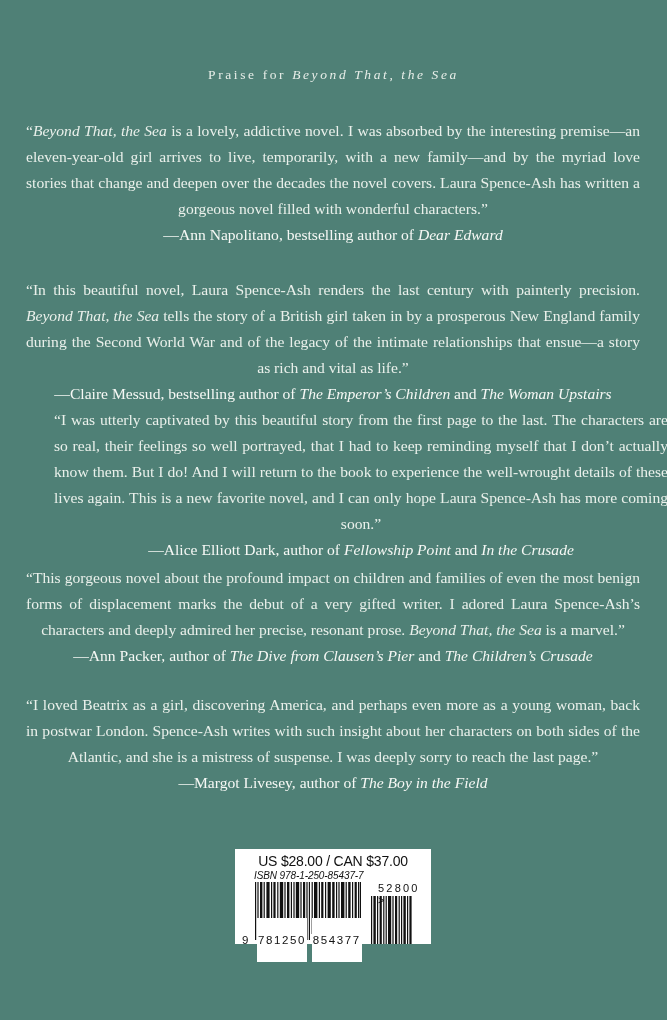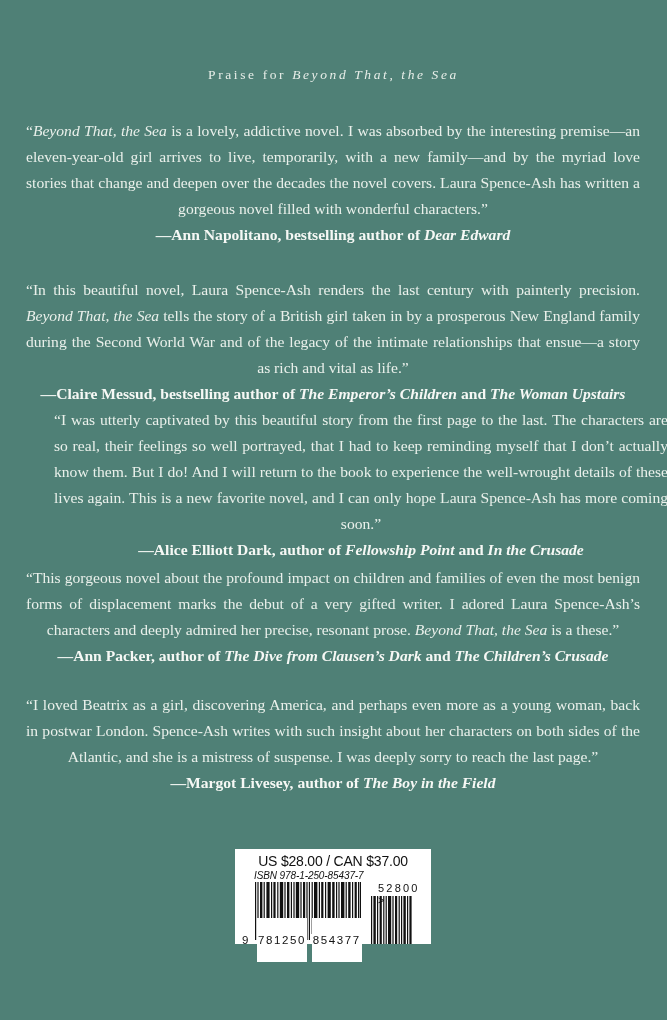--- a/index.html
+++ b/index.html
@@ -42,21 +42,21 @@
       line-height: 26px;
       text-align: justify;
       text-align-last: center;
       color: #eaf0eb;
       margin: 0;
     }
     .quote-body .it { font-style: italic; }
     .attribution {
       font-size: 15.6px;
       line-height: 26px;
-      font-weight: bold;
+      font-weight: normal;
       text-align: center;
       color: #f6f8f5;
       margin: 0;
     }
     .attribution .it { font-style: italic; }
     #q1 { top: 118px; }
     #q2 { top: 277px; }
     #q3 { top: 407px; margin-left: 28px; }
     #q4 { top: 565px; }
     #q5 { top: 692px; }
@@ -141,22 +141,22 @@
     <p class="quote-body"><span>“In this beautiful novel, Laura Spence-Ash renders the last century with painterly precision. </span><span class="it">Beyond That, the Sea</span><span> tells the story of a British girl taken in by a prosperous New England family during the Second World War and of the legacy of the intimate relationships that ensue—a story as rich and vital as life.”</span></p>
     <p class="attribution"><span>—Claire Messud, bestselling author of </span><span class="it">The Emperor’s Children</span><span> and </span><span class="it">The Woman Upstairs</span></p>
   </div>
 
   <div class="quote" id="q3">
     <p class="quote-body">“I was utterly captivated by this beautiful story from the first page to the last. The characters are so real, their feelings so well portrayed, that I had to keep reminding myself that I don’t actually know them. But I do! And I will return to the book to experience the well-wrought details of these lives again. This is a new favorite novel, and I can only hope Laura Spence-Ash has more coming soon.”</p>
     <p class="attribution"><span>—Alice Elliott Dark, author of </span><span class="it">Fellowship Point</span><span> and </span><span class="it">In the Crusade</span></p>
   </div>
 
   <div class="quote" id="q4">
-    <p class="quote-body"><span>“This gorgeous novel about the profound impact on children and families of even the most benign forms of displacement marks the debut of a very gifted writer. I adored Laura Spence-Ash’s characters and deeply admired her precise, resonant prose. </span><span class="it">Beyond That, the Sea</span><span> is a these.”</span></p>
-    <p class="attribution"><span>—Ann Packer, author of </span><span class="it">The Dive from Clausen’s Dark</span><span> and </span><span class="it">The Children’s Crusade</span></p>
+    <p class="quote-body"><span>“This gorgeous novel about the profound impact on children and families of even the most benign forms of displacement marks the debut of a very gifted writer. I adored Laura Spence-Ash’s characters and deeply admired her precise, resonant prose. </span><span class="it">Beyond That, the Sea</span><span> is a marvel.”</span></p>
+    <p class="attribution"><span>—Ann Packer, author of </span><span class="it">The Dive from Clausen’s Pier</span><span> and </span><span class="it">The Children’s Crusade</span></p>
   </div>
 
   <div class="quote" id="q5">
     <p class="quote-body">“I loved Beatrix as a girl, discovering America, and perhaps even more as a young woman, back in postwar London. Spence-Ash writes with such insight about her characters on both sides of the Atlantic, and she is a mistress of suspense. I was deeply sorry to reach the last page.”</p>
     <p class="attribution"><span>—Margot Livesey, author of </span><span class="it">The Boy in the Field</span></p>
   </div>
 
   <div class="barcode-box">
     <div class="price">US $28.00 / CAN $37.00</div>
     <div class="isbn">ISBN 978-1-250-85437-7</div>

